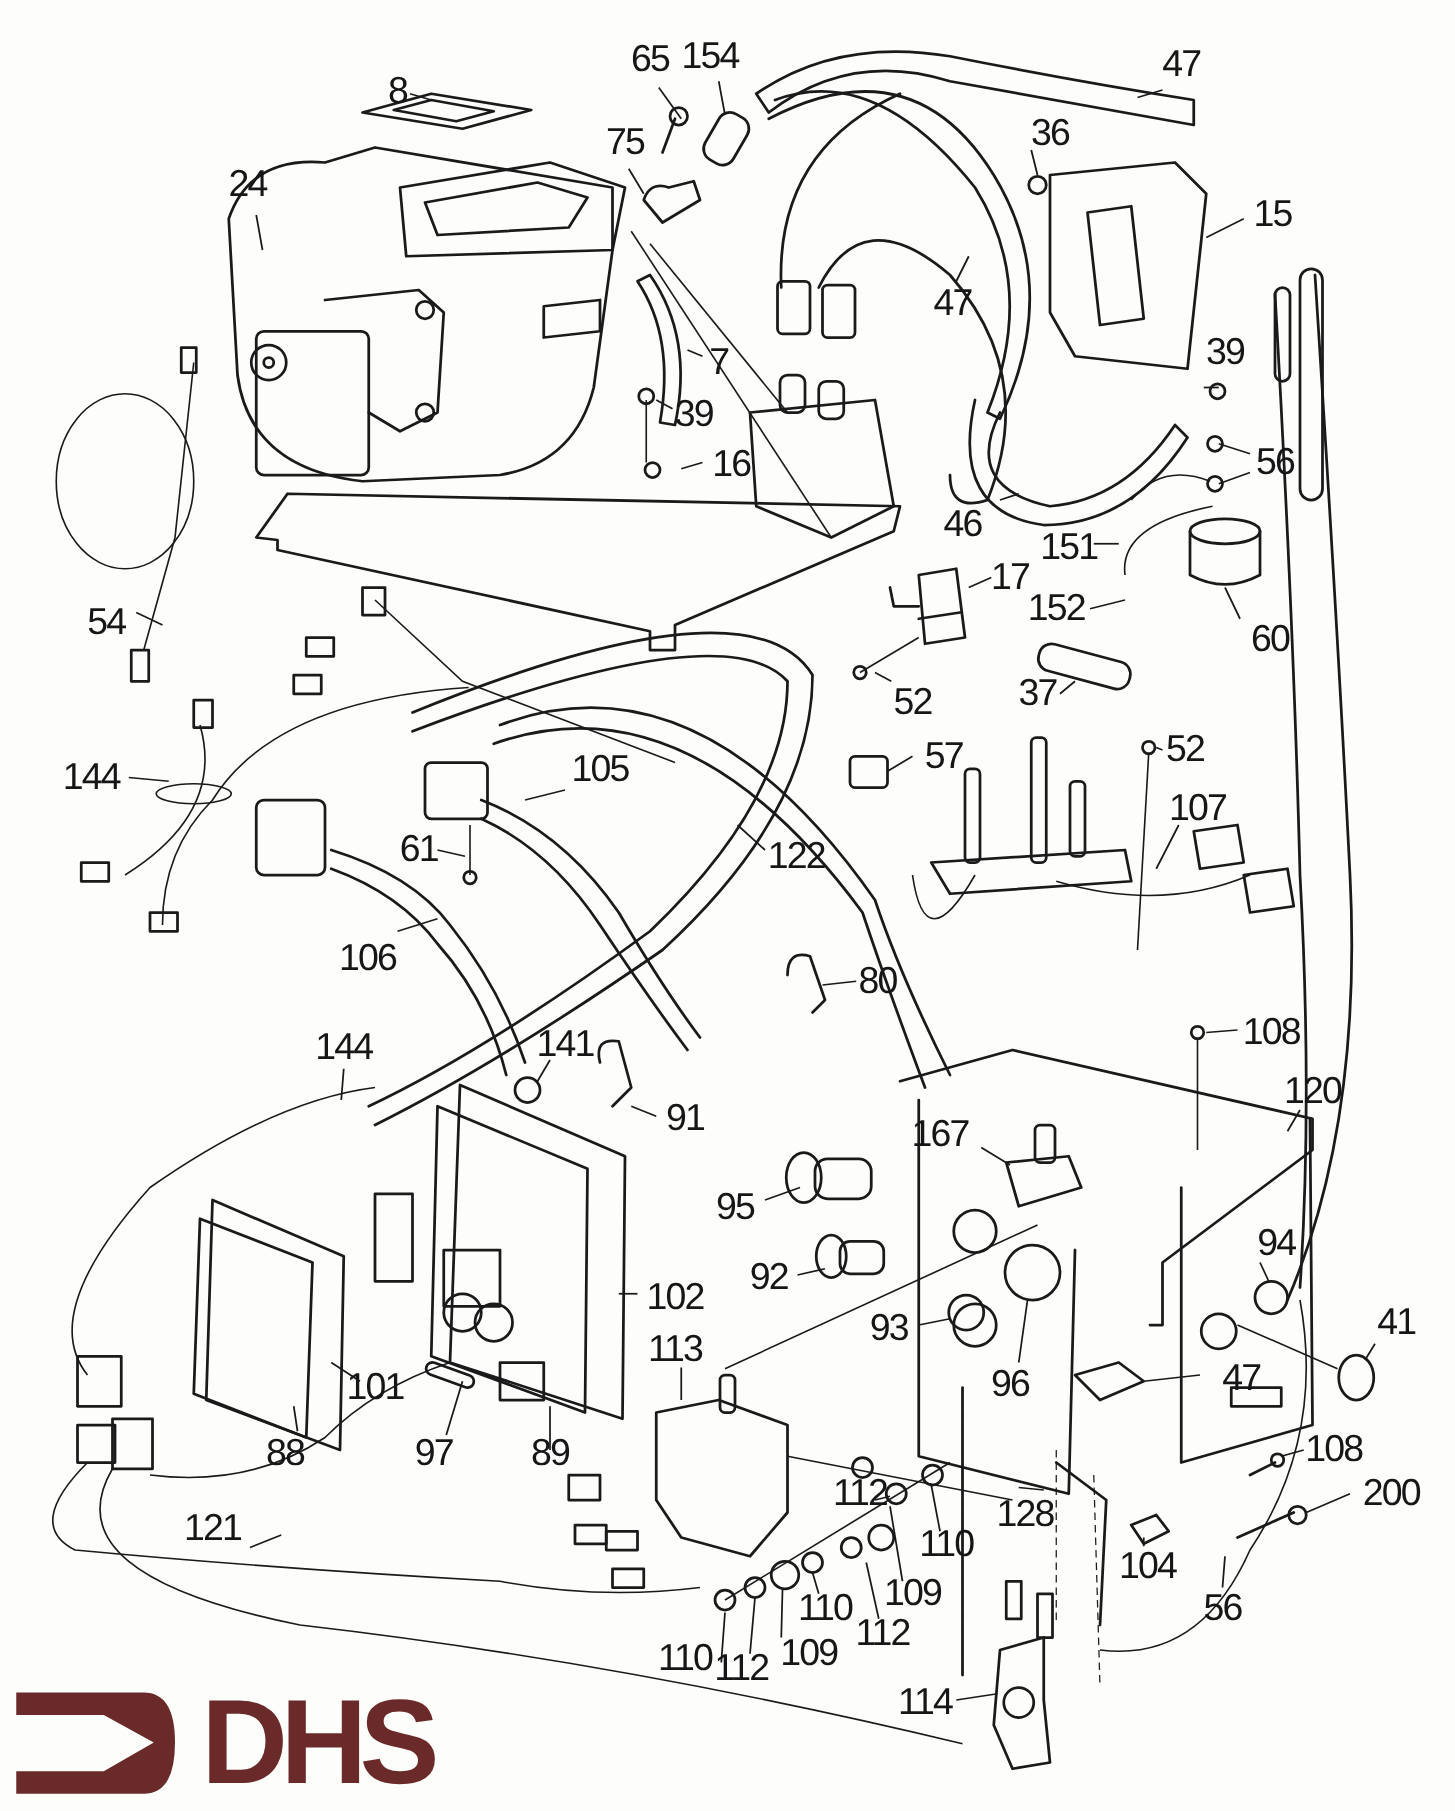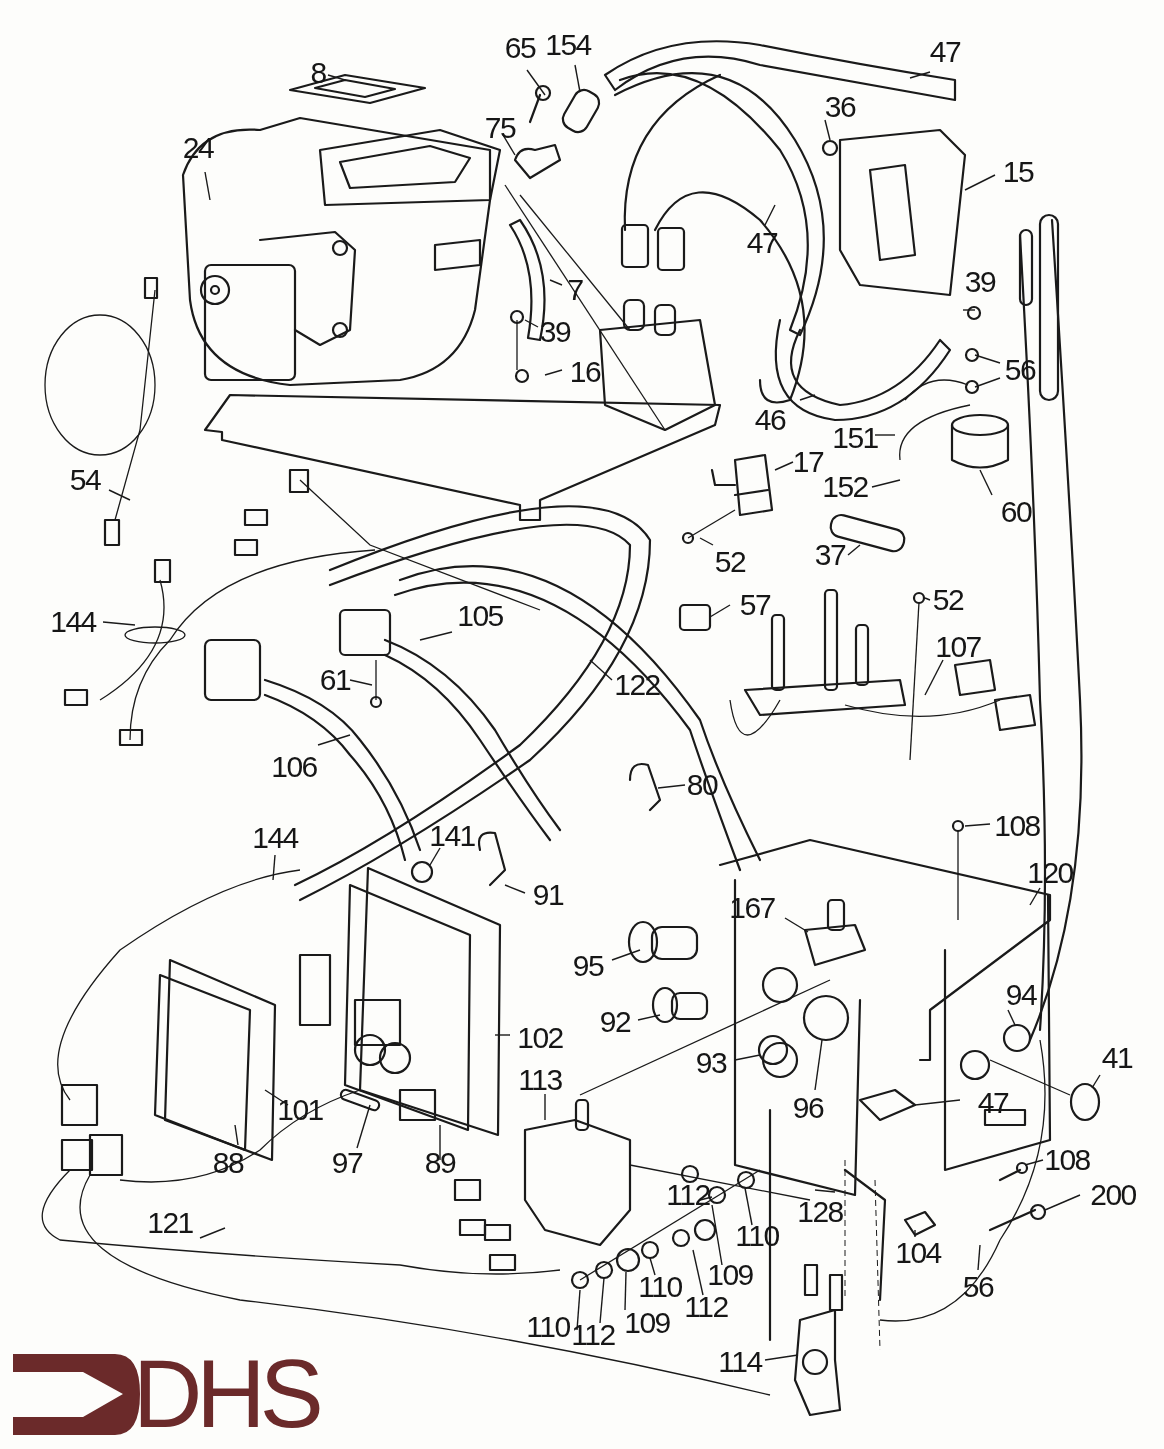--- a/index.html
+++ b/index.html
@@ -4,21 +4,21 @@
 <style>
   html,body{margin:0;padding:0;background:#ffffff;}
   #canvas{position:relative;width:1164px;height:1449px;background:#fdfdfb;overflow:hidden;font-family:"Liberation Sans",sans-serif;}
   svg.art{position:absolute;left:0;top:0;width:1164px;height:1449px;}
   .part{fill:none;stroke:#1a1a1a;stroke-width:2.2;stroke-linejoin:round;stroke-linecap:round;}
   .thin{fill:none;stroke:#1a1a1a;stroke-width:1.3;}
   .dash{fill:none;stroke:#333;stroke-width:1;stroke-dasharray:6 4;}
   .leader{stroke:#1a1a1a;stroke-width:1.4;}
   .callout{position:absolute;font-size:30px;letter-spacing:-1.5px;color:#161616;line-height:1;white-space:nowrap;transform:translate(-50%,-50%);}
   #logo{position:absolute;left:5px;top:1352px;width:335px;height:85px;}
-  #logo-text{position:absolute;left:128px;top:-6px;font-size:96px;font-weight:normal;letter-spacing:-6px;line-height:1;}
+  #logo-text{position:absolute;left:156px;top:-6px;font-size:96px;font-weight:bold;letter-spacing:-6px;line-height:1;}
 </style>
 </head>
 <body>
 
 <div id="canvas">
 
   <svg class="art" viewBox="0 0 1164 1449">
 
     <g>
       <path class="part" d="M183 175 Q200 125 260 130 L300 118 L490 150 L490 200 L475 310 Q460 370 400 380 L290 385 Q200 375 190 300 Z" style="stroke: rgb(26, 26, 26);"></path>
@@ -288,33 +288,33 @@
       <line class="leader" x1="577" y1="1330" x2="580" y2="1290" style="stroke: rgb(26, 26, 26);"></line>
       <line class="leader" x1="600" y1="1323" x2="604" y2="1278" style="stroke: rgb(26, 26, 26);"></line>
       <line class="leader" x1="765" y1="1360" x2="798" y2="1355" style="stroke: rgb(26, 26, 26);"></line>
     </g>
   </svg>
 
   <span class="callout" style="left:318px;top:73px">8</span>
   <span class="callout" style="left:520px;top:48px">65</span>
   <span class="callout" style="left:568px;top:45px">154</span>
   <span class="callout" style="left:945px;top:52px">47</span>
-  <span class="callout" style="left:500px;top:128px">75</span>
+  <span class="callout" style="left:500px;top:114px">75</span>
   <span class="callout" style="left:198px;top:148px">24</span>
   <span class="callout" style="left:840px;top:107px">36</span>
   <span class="callout" style="left:1018px;top:172px">15</span>
   <span class="callout" style="left:762px;top:243px">47</span>
   <span class="callout" style="left:575px;top:290px">7</span>
   <span class="callout" style="left:555px;top:332px">39</span>
   <span class="callout" style="left:980px;top:282px">39</span>
   <span class="callout" style="left:585px;top:372px">16</span>
   <span class="callout" style="left:1020px;top:370px">56</span>
   <span class="callout" style="left:770px;top:420px">46</span>
   <span class="callout" style="left:855px;top:438px">151</span>
-  <span class="callout" style="left:85px;top:480px">54</span>
+  <span class="callout" style="left:85px;top:498px">54</span>
   <span class="callout" style="left:808px;top:462px">17</span>
   <span class="callout" style="left:845px;top:487px">152</span>
   <span class="callout" style="left:1016px;top:512px">60</span>
   <span class="callout" style="left:730px;top:562px">52</span>
   <span class="callout" style="left:830px;top:555px">37</span>
   <span class="callout" style="left:73px;top:622px">144</span>
   <span class="callout" style="left:755px;top:605px">57</span>
   <span class="callout" style="left:480px;top:616px">105</span>
   <span class="callout" style="left:948px;top:600px">52</span>
   <span class="callout" style="left:958px;top:647px">107</span>

